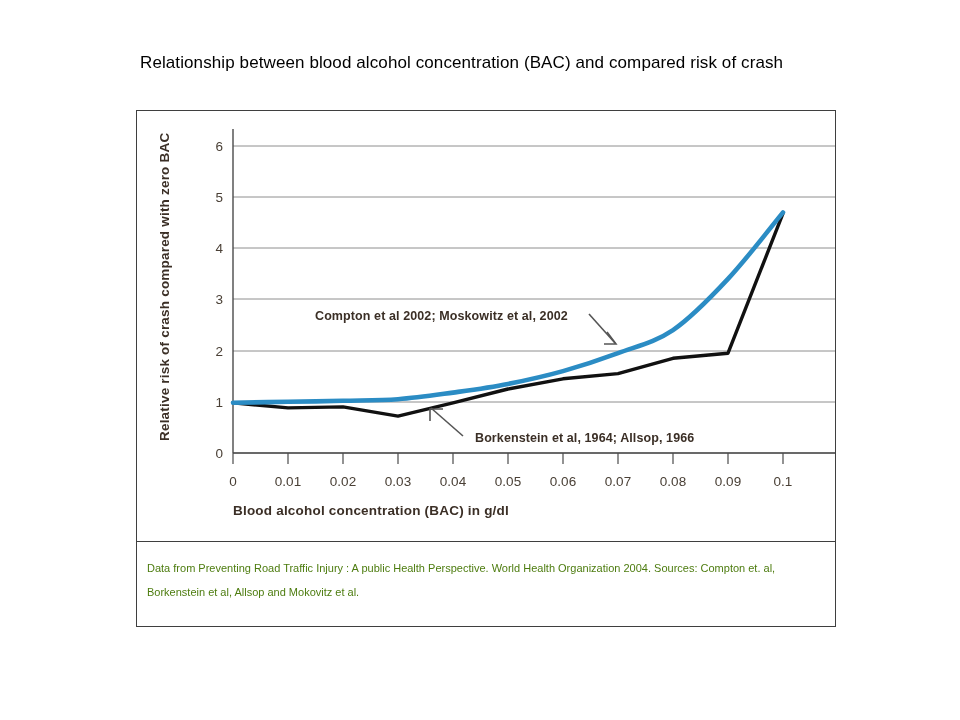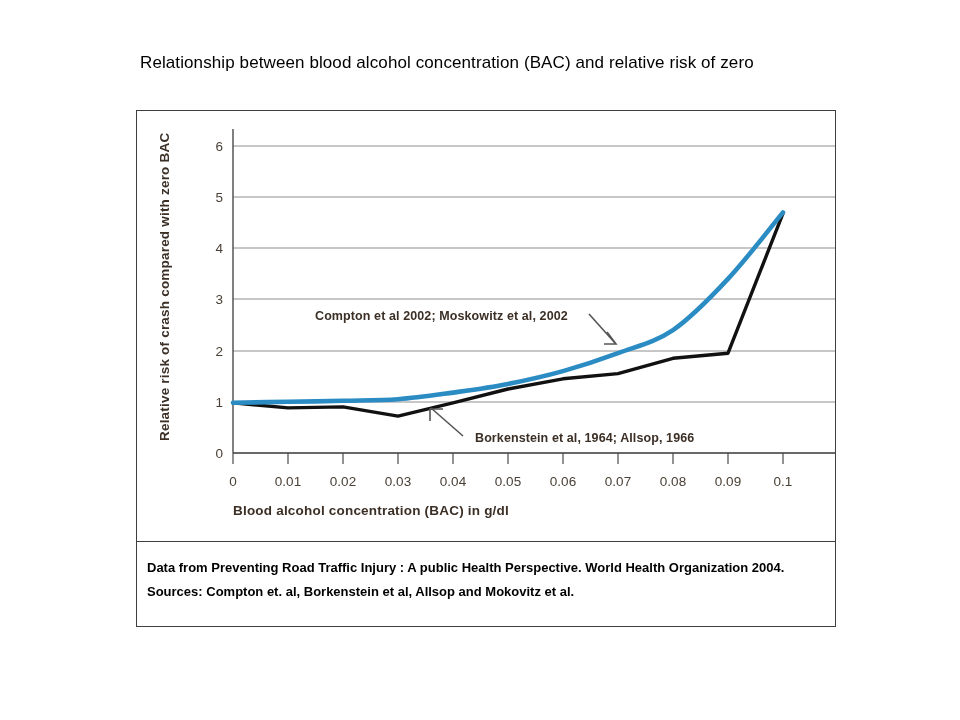--- a/index.html
+++ b/index.html
@@ -70,26 +70,25 @@
     width: 698px;
     height: 85px;
     border-top: 1.5px solid #3f3f3f;
     box-sizing: border-box;
   }
   #caption-text {
     position: absolute;
     left: 10px;
     top: 14px;
     width: 672px;
-    font-size: 13px;
+    font-size: 11px;
     line-height: 24px;
-    color: #000000;
+    color: #4d7c0f;
     font-family: "Liberation Sans", sans-serif;
     white-space: pre-wrap;
-    font-weight: bold;
   }
 
   .axis-text {
     font-family: "Liberation Sans", sans-serif;
     fill: #3b3b3b;
   }
   .tick-label {
     font-size: 13.5px;
     fill: #4a4036;
   }
@@ -104,21 +103,21 @@
     fill: #3b2f26;
     font-weight: bold;
     letter-spacing: 0.1px;
   }
 </style>
 </head>
 <body>
 
 <div id="slide">
 
-  <div id="title">Relationship between blood alcohol concentration (BAC) and relative risk of zero</div>
+  <div id="title">Relationship between blood alcohol concentration (BAC) and compared risk of crash</div>
 
   <div id="figure-frame">
 
     <div id="chart-area">
       <svg id="plot-svg" width="698" height="430" viewBox="0 0 698 430">
 
         <g stroke="#8e8e8e" stroke-width="1">
           <line x1="96" y1="35" x2="698" y2="35"></line>
           <line x1="96" y1="86" x2="698" y2="86"></line>
           <line x1="96" y1="137" x2="698" y2="137"></line>

